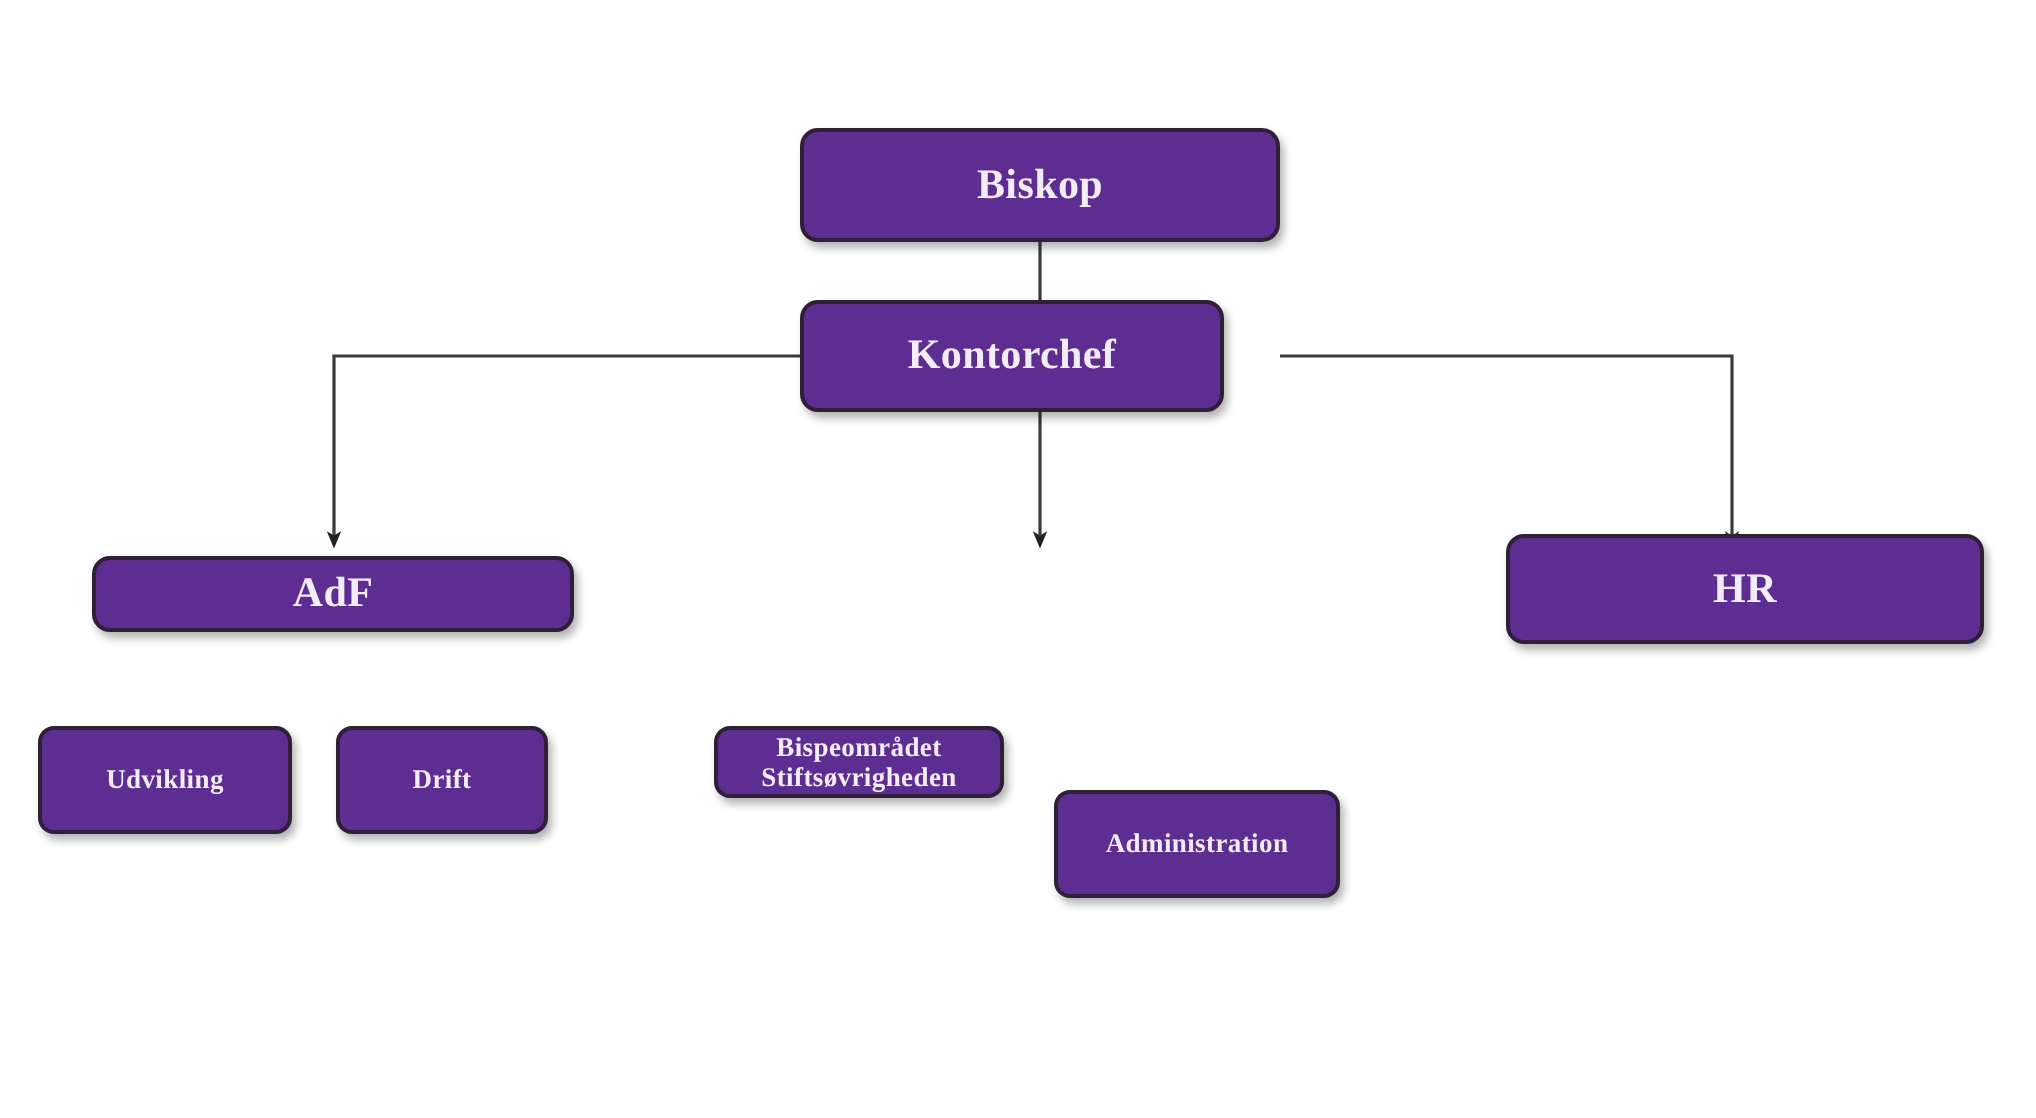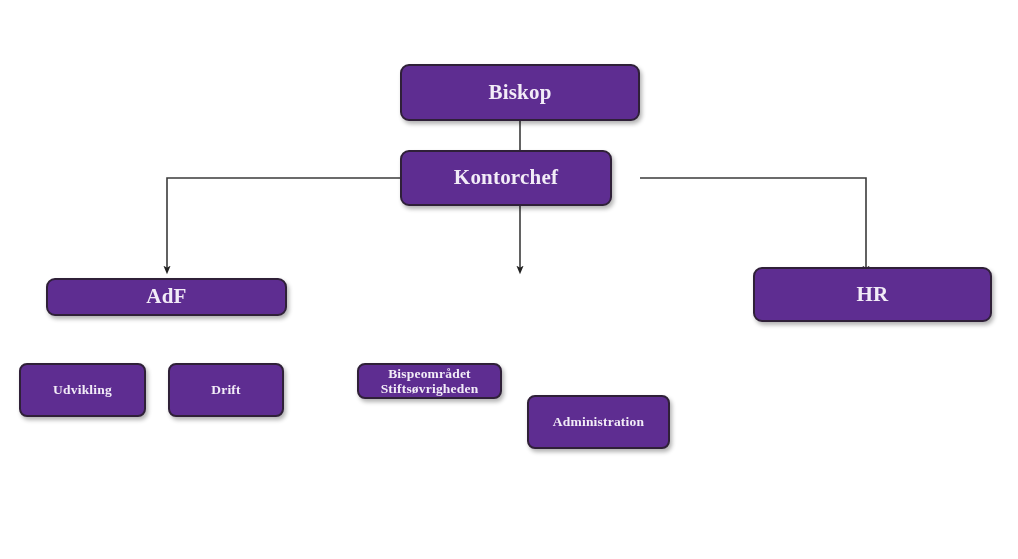--- a/index.html
+++ b/index.html
@@ -55,21 +55,21 @@
   
   .n-biskop      { left: 400px; top: 64px;  width: 240px; height: 57px; }
   
   .n-kontorchef  { left: 400px; top: 150px; width: 212px; height: 56px; }
   
   .n-adf         { left: 46px;  top: 278px; width: 241px; height: 38px; }
   .n-sekretariat { left: 400px; top: 278px; width: 240px; height: 55px; }
   .n-hr          { left: 753px; top: 267px; width: 239px; height: 55px; }
   
   .n-udvikling   { left: 19px;  top: 363px; width: 127px; height: 54px; }
-  .n-drift       { left: 168px; top: 363px; width: 116px; height: 54px; }
+  .n-drift       { left: 168px; top: 363px; width: 106px; height: 54px; }
   .n-bispe       { left: 357px; top: 363px; width: 145px; height: 36px; }
   .n-admin       { left: 527px; top: 363px; width: 143px; height: 54px; margin-top: 32px; }
 </style>
 </head>
 <body>
 
 <div id="canvas">
 
   <svg id="connector-layer" viewBox="0 0 1018 559" width="1018" height="559" xmlns="http://www.w3.org/2000/svg">
     <defs>

